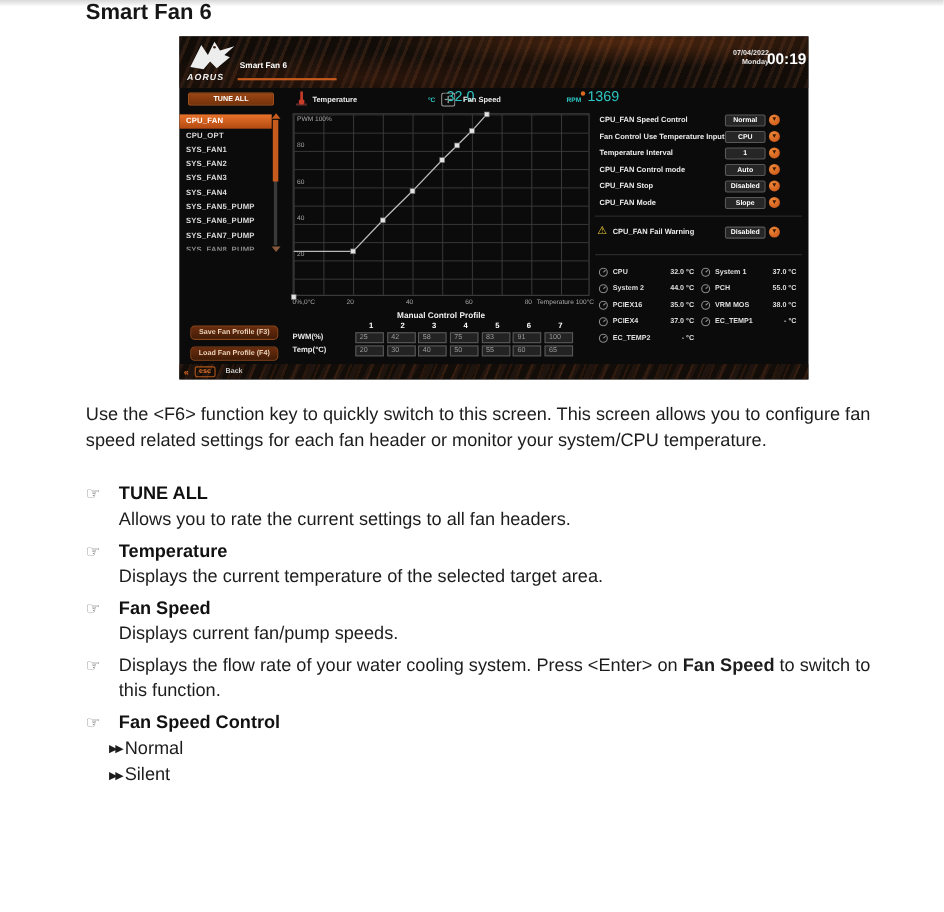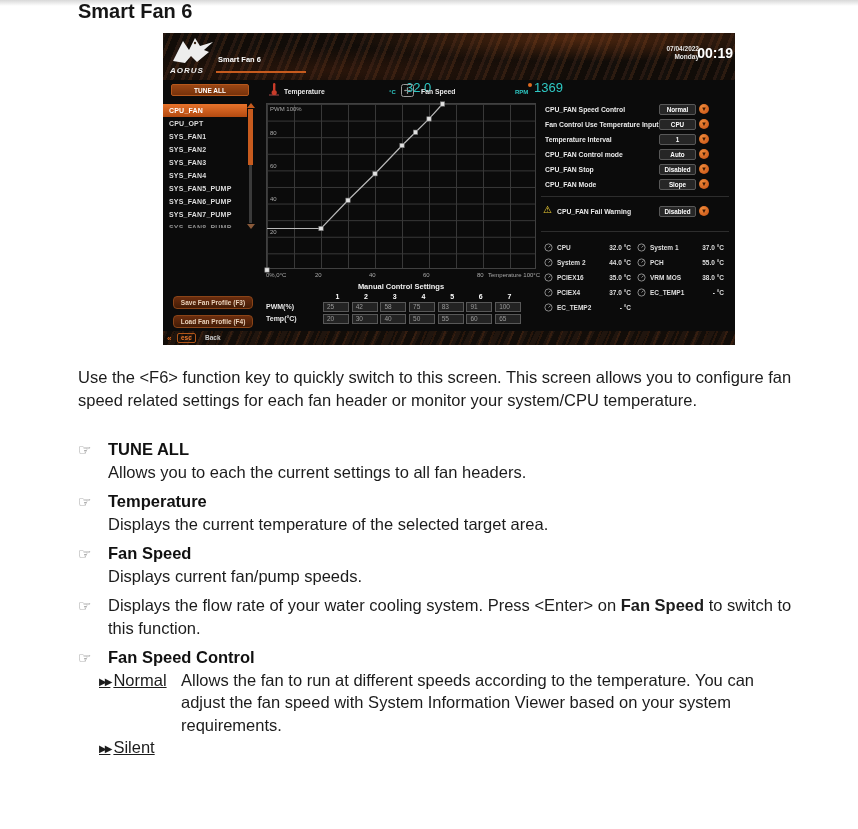--- a/index.html
+++ b/index.html
@@ -84,21 +84,21 @@
   .esc-back{position:absolute;left:42px;top:3px;color:#c8c8c8;font-size:6.5px;font-weight:bold;}
 
   
   .doc{position:absolute;left:78px;top:366px;width:719px;font-size:16.5px;line-height:22.5px;color:#1c1c1c;}
   .intro{margin:0 0 27px 0;}
   .sec{margin-bottom:7px;position:relative;}
   .hand{position:absolute;left:0;top:1px;color:#6a6a6a;font-size:15px;}
   .sec h2{margin:0 0 0 30px;font-size:16.5px;line-height:22.5px;font-weight:bold;color:#111;}
   .sec .body{margin-left:30px;}
   .sub{display:flex;margin-left:21px;}
-  .sub-label{width:82px;flex:0 0 82px;text-decoration:underline;}
+  .sub-label{width:82px;flex:0 0 82px;}
   .sub-mark{font-size:10px;letter-spacing:-2px;margin-right:3px;vertical-align:1px;}
   .b{font-weight:bold;}
 </style>
 </head>
 <body>
 
 <div class="pagegrad"></div>
 <h1 class="title">Smart Fan 6</h1>
 
 <div class="bios">
@@ -174,21 +174,21 @@
   <span class="axl" style="left:107px;top:163px;">40</span>
   <span class="axl" style="left:107px;top:196px;">20</span>
   <span class="axl" style="left:103px;top:239px;">0%,0°C</span>
   <span class="axl" style="left:152px;top:239px;">20</span>
   <span class="axl" style="left:206px;top:239px;">40</span>
   <span class="axl" style="left:260px;top:239px;">60</span>
   <span class="axl" style="left:314px;top:239px;">80</span>
   <span class="axl" style="left:325px;top:239px;">Temperature 100°C</span>
 
   <div class="mct">
-    <div class="mct-title">Manual Control Settings</div>
+    <div class="mct-title">Manual Control Profile</div>
     <div class="mct-nums">
       <span>1</span>
       <span>2</span>
       <span>3</span>
       <span>4</span>
       <span>5</span>
       <span>6</span>
       <span>7</span>
     </div>
     <div class="mct-row" style="top:20px;">
@@ -320,21 +320,21 @@
     <span class="esc-back">Back</span>
   </div>
 </div>
 
 <div class="doc">
   <p class="intro">Use the &lt;F6&gt; function key to quickly switch to this screen. This screen allows you to configure fan speed related settings for each fan header or monitor your system/CPU temperature.</p>
 
   <div class="sec">
     <span class="hand">☞</span>
     <h2>TUNE ALL</h2>
-    <div class="body"><span>Allows you to each the current settings to all fan headers.</span></div>
+    <div class="body"><span>Allows you to rate the current settings to all fan headers.</span></div>
   </div>
 
   <div class="sec">
     <span class="hand">☞</span>
     <h2>Temperature</h2>
     <div class="body"><span>Displays the current temperature of the selected target area.</span></div>
   </div>
 
   <div class="sec">
     <span class="hand">☞</span>
@@ -345,21 +345,20 @@
   <div class="sec">
     <span class="hand">☞</span>
     <div class="body"><span>Displays the flow rate of your water cooling system. Press &lt;Enter&gt; on </span><span class="b">Fan Speed</span><span> to switch to this function.</span></div>
   </div>
 
   <div class="sec">
     <span class="hand">☞</span>
     <h2>Fan Speed Control</h2>
     <div class="sub">
       <span class="sub-label"><span class="sub-mark">▶▶</span><span>Normal</span></span>
-      <span class="sub-desc"><span>Allows the fan to run at different speeds according to the temperature. You can adjust the fan speed with System Information Viewer based on your system requirements.</span></span>
     </div>
     <div class="sub">
       <span class="sub-label"><span class="sub-mark">▶▶</span><span>Silent</span></span>
     </div>
     <div class="sub">
       <span class="sub-label"></span>
       <span class="sub-desc"></span>
     </div>
   </div>
 </div>

